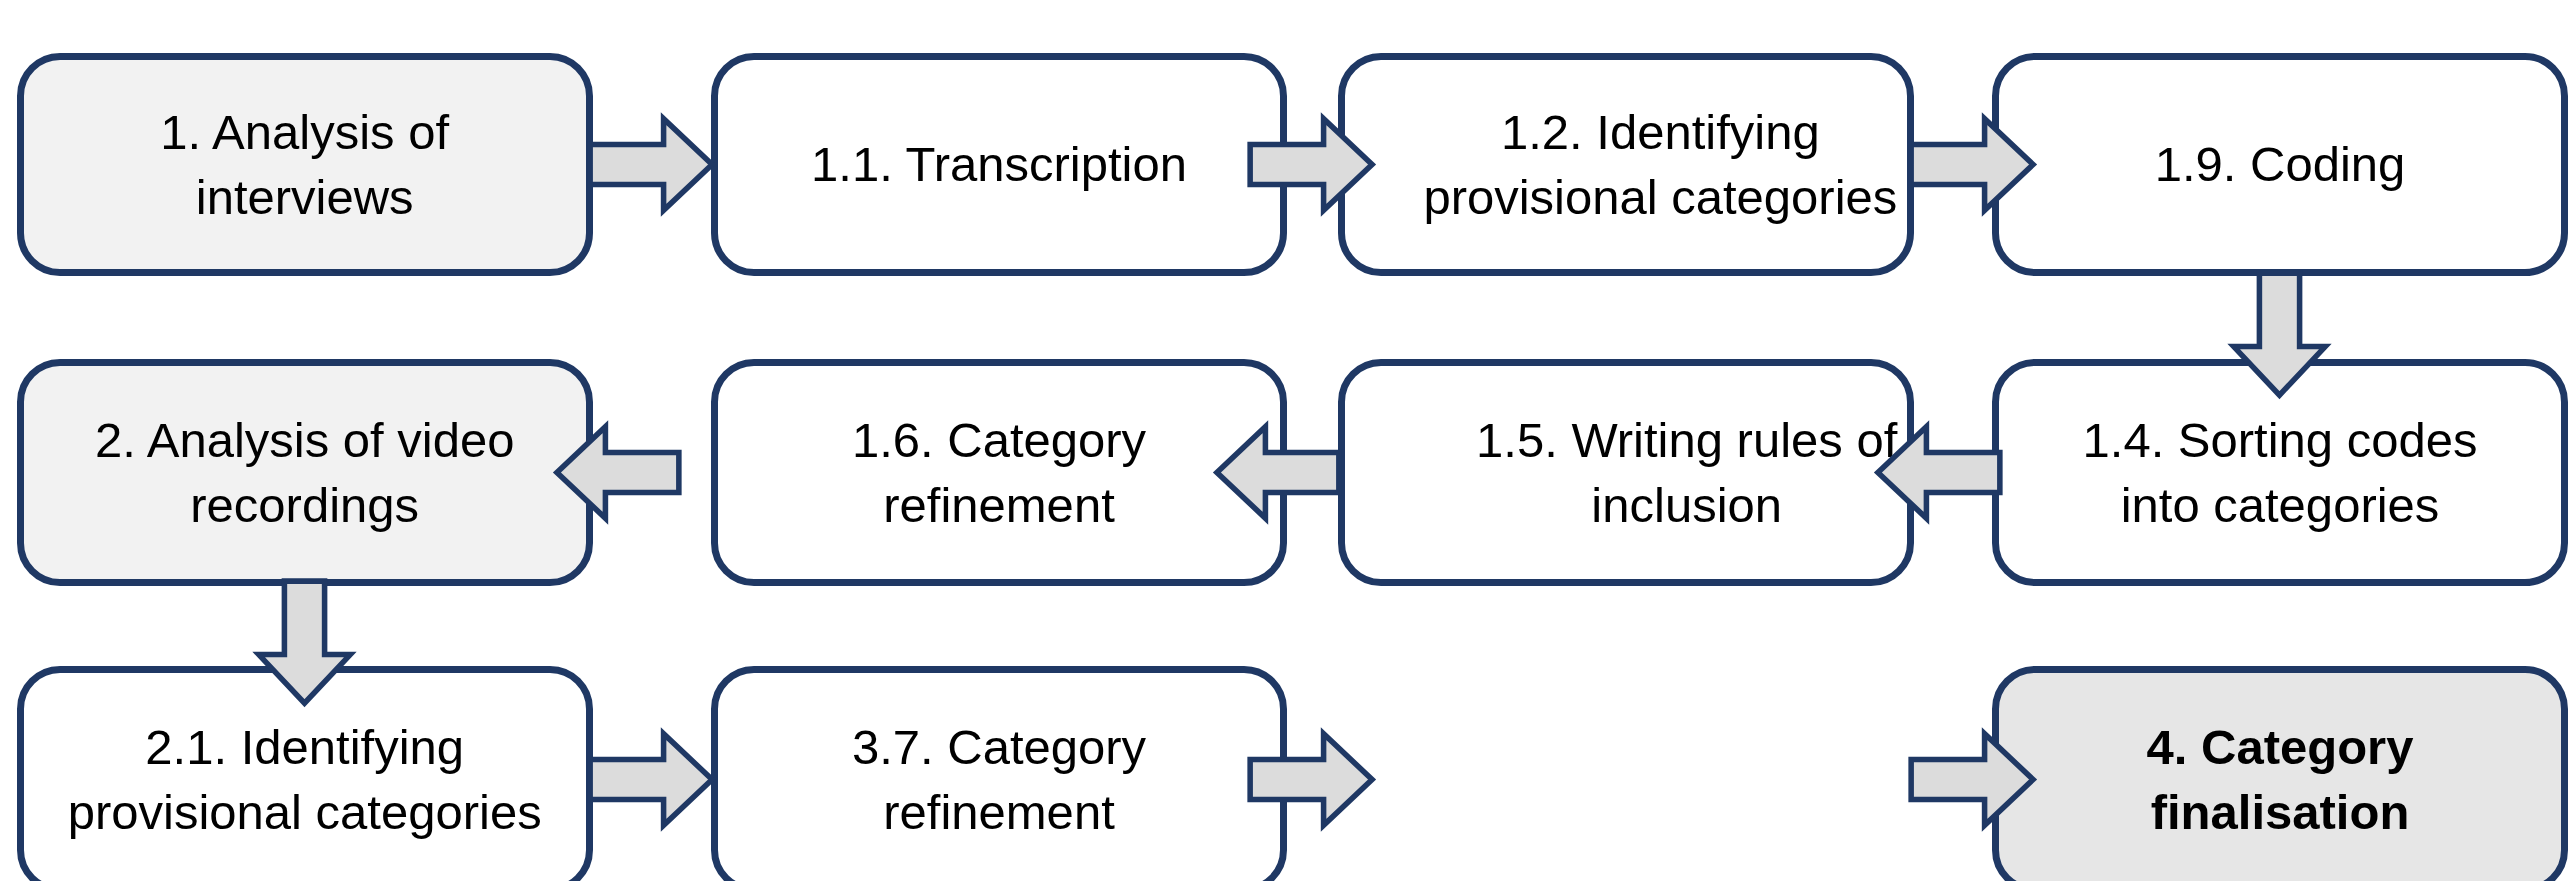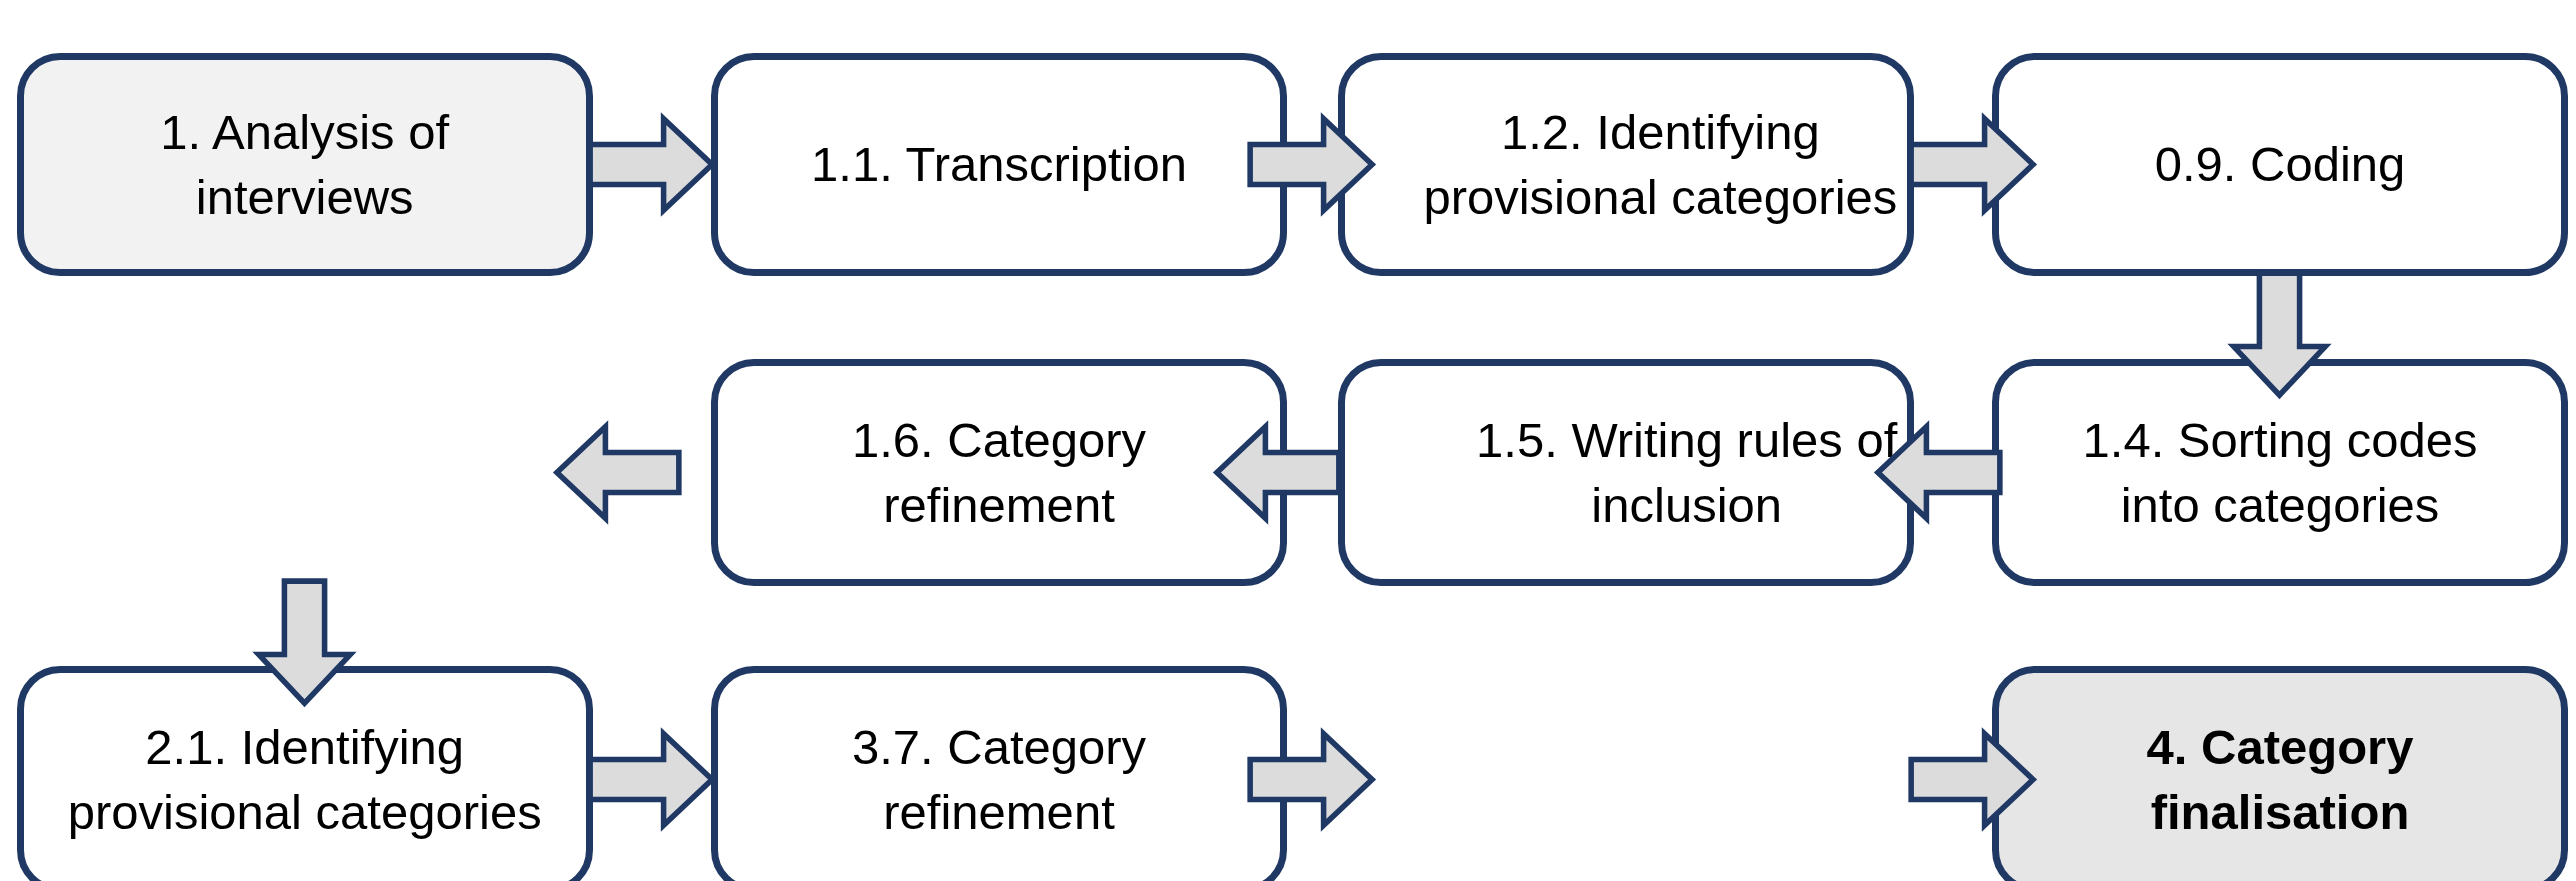--- a/index.html
+++ b/index.html
@@ -64,23 +64,27 @@
 interviews</span>
   </div>
   <div class="box r1 c2 fill-white">
     <span class="label">1.1. Transcription</span>
   </div>
   <div class="box r1 c3 fill-white">
     <span class="label">1.2. Identifying
 provisional categories</span>
   </div>
   <div class="box r1 c4 fill-white">
-    <span class="label">0.9. Coding</span>
+    <span class="label">1.9. Coding</span>
   </div>
 
+  <div class="box r2 c1 fill-light">
+    <span class="label">2. Analysis of video
+recordings</span>
+  </div>
   <div class="box r2 c2 fill-white">
     <span class="label">1.6. Category
 refinement</span>
   </div>
   <div class="box r2 c3 fill-white">
     <span class="label">1.5. Writing rules of
 inclusion</span>
   </div>
   <div class="box r2 c4 fill-white">
     <span class="label">1.4. Sorting codes

